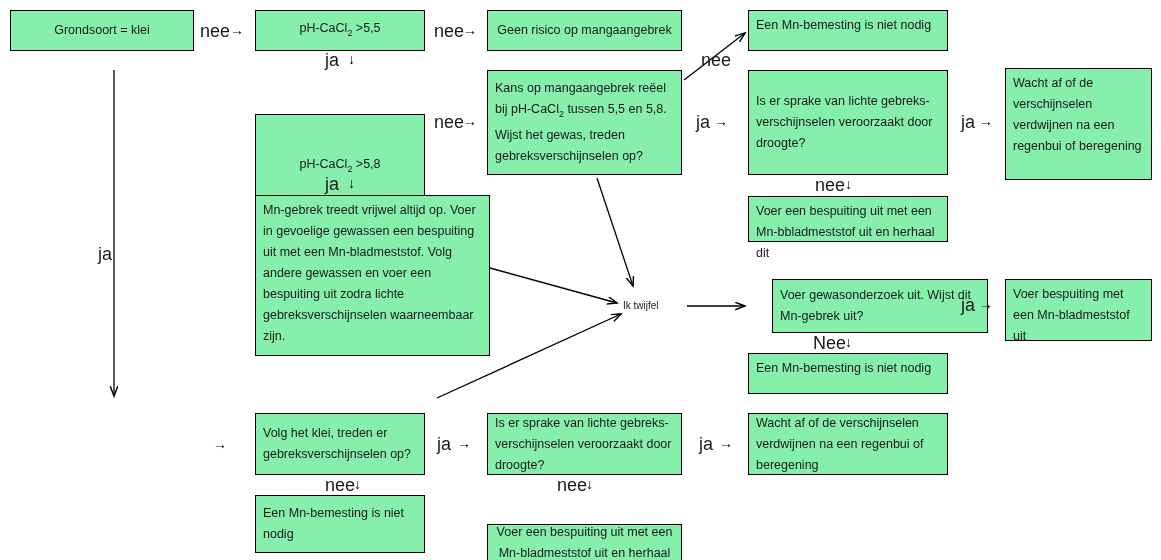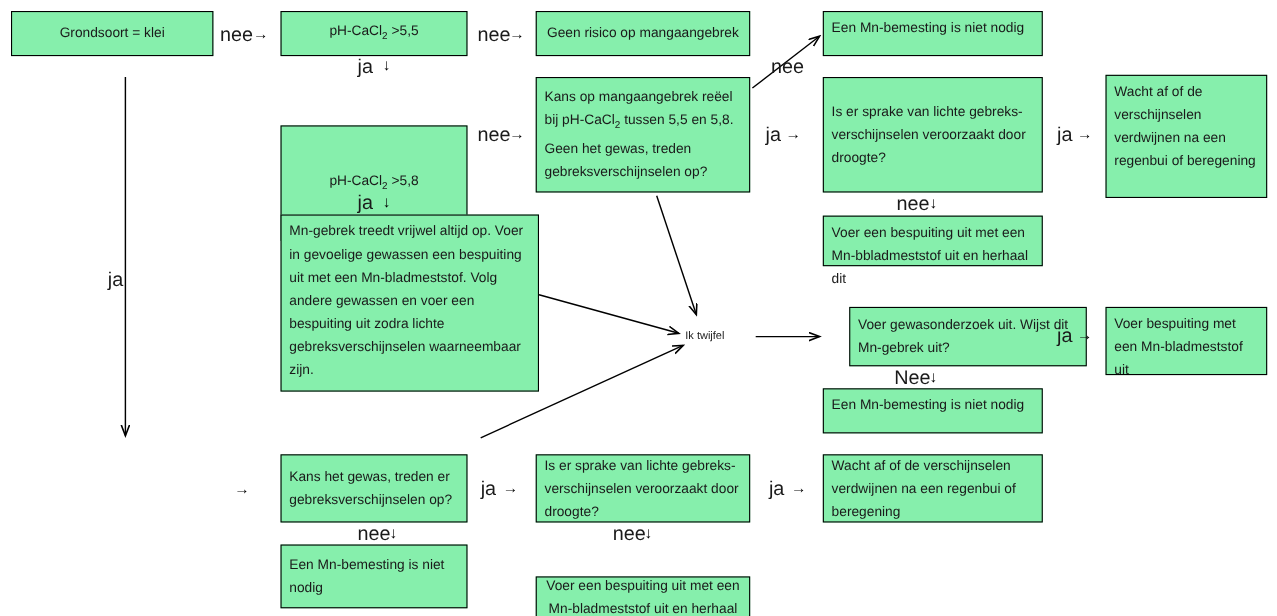--- a/index.html
+++ b/index.html
@@ -136,21 +136,21 @@
   <div class="lbl" style="left:434px; top:115px;">
     <span>nee</span>
   </div>
   <div class="arrow-glyph" style="left:463px; top:114px;">
     <span>→</span>
   </div>
 
   <div class="box vcenter" style="left:487px; top:70px; width:195px; height:105px;">
     <div>Kans op mangaangebrek reëel</div>
     <div><span>bij pH-CaCl</span><span class="sub">2</span><span> tussen 5,5 en 5,8.</span></div>
-    <div>Geen het gewas, treden</div>
+    <div>Wijst het gewas, treden</div>
     <div>gebreksverschijnselen op?</div>
   </div>
 
   <div class="lbl" style="left:696px; top:115px;">
     <span>ja</span>
   </div>
   <div class="arrow-glyph" style="left:714px; top:114px;">
     <span>→</span>
   </div>
 
@@ -224,21 +224,21 @@
   <div class="lbl" style="left:98px; top:247px;">
     <span>ja</span>
   </div>
 
 
   <div class="arrow-glyph" style="left:213px; top:437px;">
     <span>→</span>
   </div>
 
   <div class="box vcenter" style="left:255px; top:413px; width:170px; height:62px;">
-    <span>Kans het gewas, treden er gebreksverschijnselen op?</span>
+    <span>Volg het klei, treden er gebreksverschijnselen op?</span>
   </div>
 
   <div class="lbl" style="left:437px; top:437px;">
     <span>ja</span>
   </div>
   <div class="arrow-glyph" style="left:457px; top:436px;">
     <span>→</span>
   </div>
 
   <div class="box vcenter" style="left:487px; top:413px; width:195px; height:62px;">

